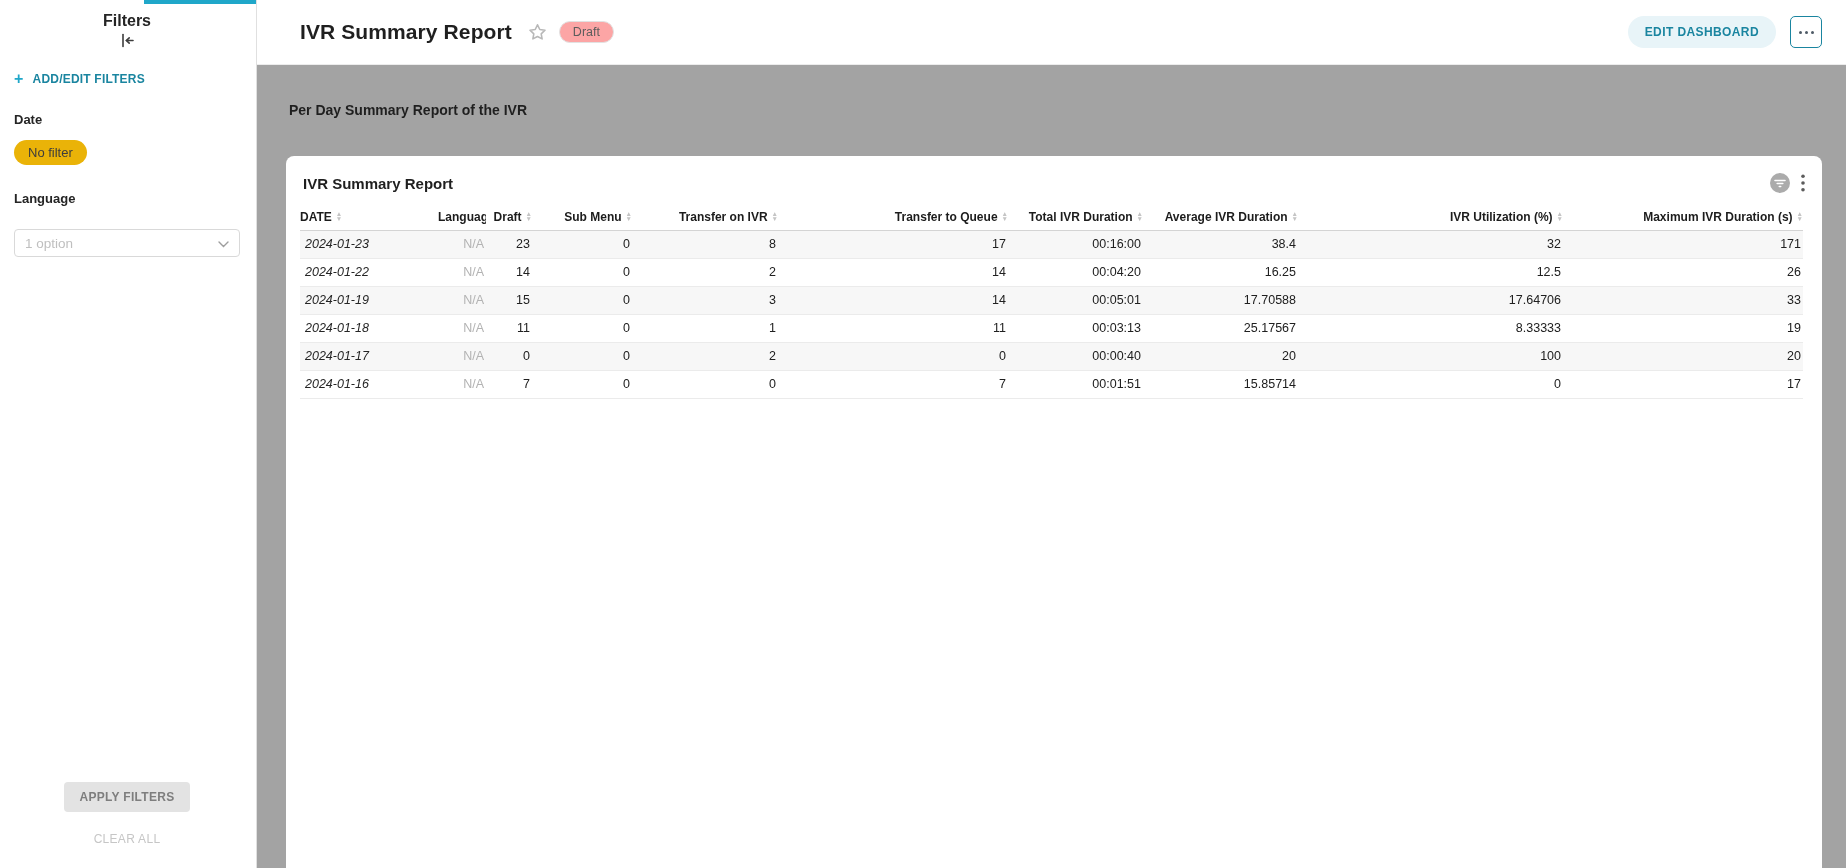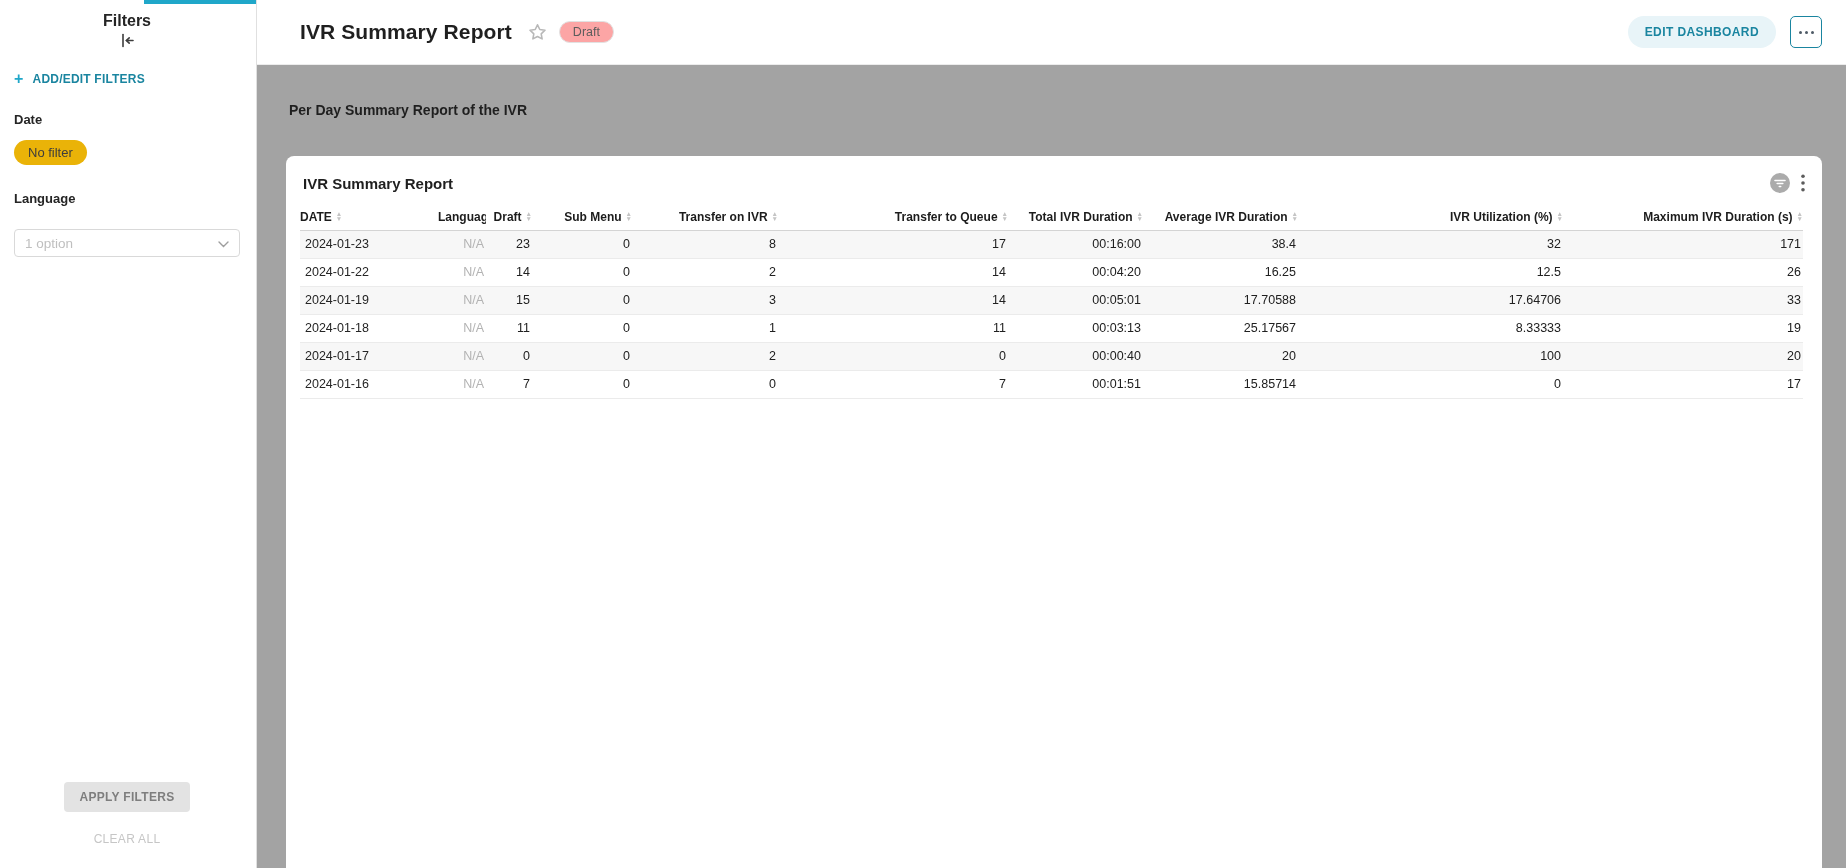--- a/index.html
+++ b/index.html
@@ -144,21 +144,21 @@
   .th-inner{display:inline-flex;align-items:center;gap:4px;}
   .sort{display:inline-flex;flex-direction:column;align-items:center;color:#c4c4c4;}
   .sort span{font-size:6.5px;line-height:4.6px;}
   tbody td{
     height:28px;
     font-size:12.5px;color:#202020;
     text-align:right;vertical-align:middle;
     padding-right:2px;
     white-space:nowrap;overflow:hidden;
   }
-  tbody td:first-child{text-align:left;padding-left:5px;color:#252525;}
+  tbody td:first-child{text-align:left;padding-left:5px;color:#252525;font-style:italic;}
   tbody tr{border-bottom:1px solid #ebebeb;}
   tbody tr:nth-child(odd){background:#f7f7f7;}
   td.na{color:#b3b3b3;}
 </style>
 </head>
 <body>
 
 <div class="app">
 
   <aside class="sidebar">

